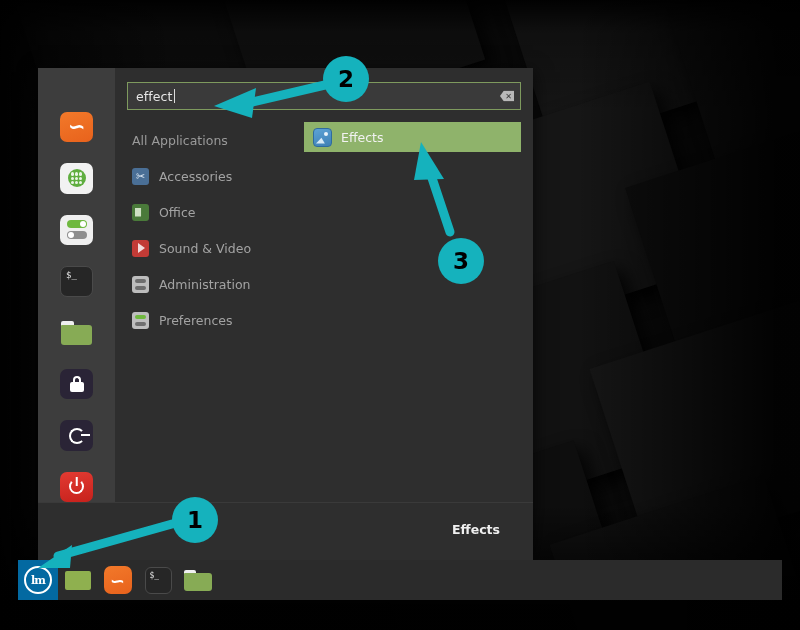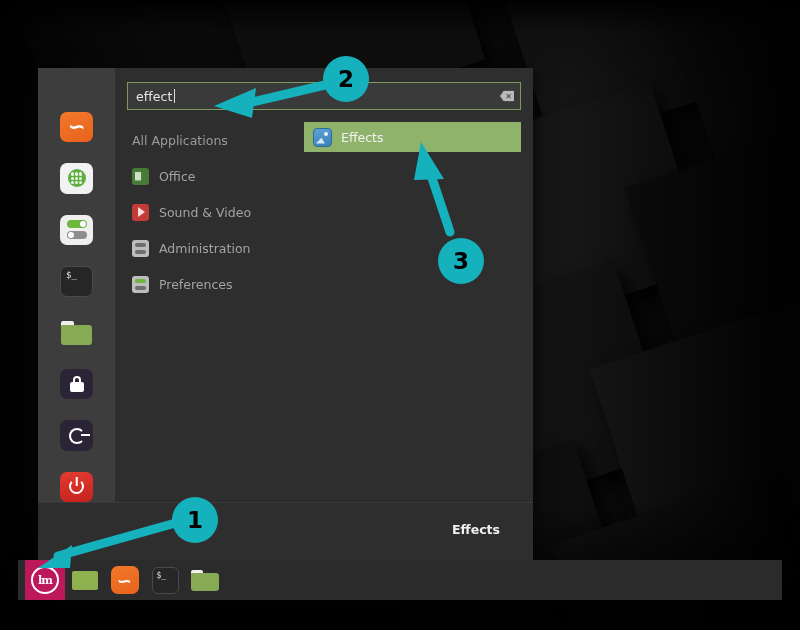--- a/index.html
+++ b/index.html
@@ -181,21 +181,21 @@
   }
   #info-title { color:#f0f0f0; font-size:12.5px; font-weight:bold; }
   #info-desc  { color:#d4d4d4; font-size:12px; margin-top:3px; }
 
   
   #taskbar {
     position:absolute; left:18px; top:560px; width:764px; height:40px;
     background:#2b2b2b; display:flex; align-items:center; padding-left:0;
   }
   .tb-item { width:40px; height:40px; display:flex; align-items:center; justify-content:center; cursor:pointer; }
-  .tb-item.active { background:#be185d;margin-left:7px; }
+  .tb-item.active { background:#0369a1; }
   .mint-logo { width:28px; height:28px; border-radius:50%; border:2px solid #fff;
         display:flex; align-items:center; justify-content:center; }
   .mint-logo span { color:#fff; font-size:11px; font-weight:bold; letter-spacing:-1px;
         font-family:"DejaVu Serif", serif; }
   .tb-green { width:26px; height:19px; background:#8fb04f; border-radius:2px; }
   .tb-firefox { width:28px; height:28px; border-radius:7px;
         background:linear-gradient(160deg,#f2792a,#e8621c);
         display:flex; align-items:center; justify-content:center;
         color:#fff; font-size:18px; font-weight:bold; transform:scaleX(1); }
   .tb-firefox span { transform:scaleX(-1); display:block; }
@@ -302,20 +302,24 @@
         </div>
 
         <div id="columns">
 
           <div id="categories">
 
             <div class="cat all">
               <span class="label">All Applications</span>
             </div>
 
+            <div class="cat">
+              <span class="cat-ic cat-accessories"></span>
+              <span class="label">Accessories</span>
+            </div>
 
 
 
             <div class="cat">
               <span class="cat-ic cat-office"></span>
               <span class="label">Office</span>
             </div>
 
             <div class="cat">
               <span class="cat-ic cat-sound"></span>

